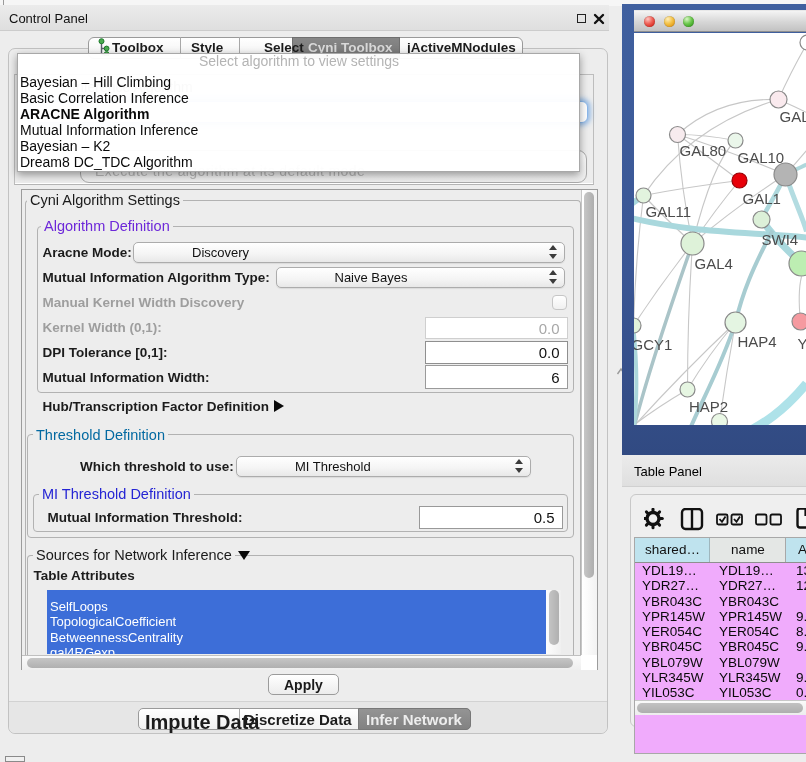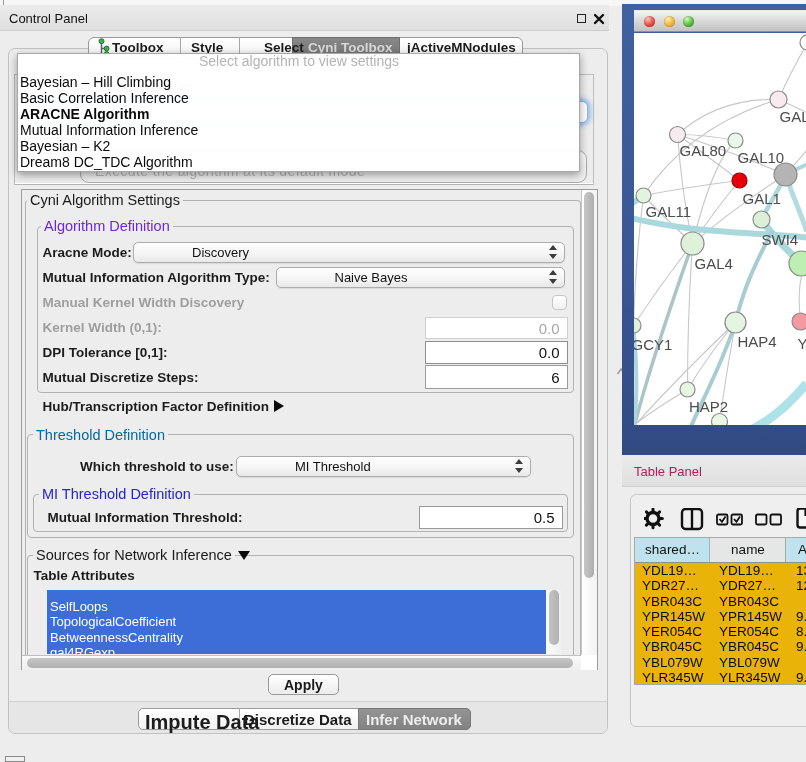--- a/index.html
+++ b/index.html
@@ -70,21 +70,21 @@
     <span class="ct">Naive Bayes</span>
     <span class="arr up"></span>
     <span class="arr dn"></span>
   </div>
 <div class="abs lbl dis" style="left:42.5px;top:295px;">Manual Kernel Width Discovery</div>
 <div class="abs" style="left:552px;top:295px;width:14.5px;height:14.5px;border:1px solid #c6c6c6;border-radius:4px;background:linear-gradient(#ffffff,#f0f0f0);"></div>
 <div class="abs lbl dis" style="left:42.5px;top:320px;">Kernel Width (0,1):</div>
 <div class="tf" style="left:424.5px;top:317px;width:143px;height:22px;border:1px solid #cfcfcf;color:#a8a8a8;">0.0</div>
 <div class="abs lbl" style="left:42.5px;top:345px;">DPI Tolerance [0,1]:</div>
 <div class="tf" style="left:424.5px;top:340.5px;width:143px;height:23px;border:1px solid #8f8f8f;">0.0</div>
-<div class="abs lbl" style="left:42.5px;top:370px;">Mutual Discretize Steps:</div>
+<div class="abs lbl" style="left:42.5px;top:370px;">Mutual Information Width:</div>
 <div class="tf" style="left:424.5px;top:364.5px;width:143px;height:24px;border:1px solid #9a9a9a;line-height:23px;">6</div>
 
 <div class="abs lbl" style="left:42.5px;top:399px;">Hub/Transcription Factor Definition</div>
 <div class="abs" style="left:274px;top:400px;width:0;height:0;border-top:6.5px solid transparent;border-bottom:6.5px solid transparent;border-left:10px solid #0a0a0a;"></div>
 
 <div class="grp" style="left:26.5px;top:434px;width:547px;height:104px;"></div>
 <div class="gtitle" style="left:33px;top:426.5px;color:#0369a1;">Threshold Definition</div>
 <div class="abs lbl" style="left:80px;top:459px;">Which threshold to use:</div>
 <div class="combo" style="left:236px;top:455.5px;width:294.5px;height:21px;">
     <span class="ct">MI Threshold</span>
@@ -204,21 +204,21 @@
 <text x="694" y="268">GAL4</text>
 <text x="631" y="349.5">GCY1</text>
 <text x="737" y="346.5">HAP4</text>
 <text x="797" y="348">Y</text>
 <text x="688.5" y="411.5">HAP2</text>
 </g>
 </svg>
 </div>
 
 <div class="abs" style="left:621.5px;top:455px;width:184.5px;height:32px;background:linear-gradient(#ebebeb,#dfdfdf);border-bottom:1px solid #d0d0d0;"></div>
-<div class="abs" style="left:634px;top:464px;font-size:13px;color:#be185d;">Table Panel</div>
+<div class="abs" style="left:634px;top:464px;font-size:13px;color:#000000;">Table Panel</div>
 
 <div class="abs" style="left:630px;top:494px;width:200px;height:233px;border:1px solid #c8c8c8;border-radius:6px;background:#efefef;"></div>
 
 <svg class="abs" style="left:644px;top:508px;" width="164" height="24" viewBox="0 0 164 24">
 <g fill="#111">
 <circle cx="9" cy="10.5" r="6" fill="none" stroke="#111" stroke-width="3.4"></circle>
 <g stroke="#111" stroke-width="3" stroke-linecap="round">
 <path d="M9 1.2 L9 3.4"></path>
         <path d="M9 17.6 L9 19.8"></path>
         <path d="M-0.3 10.5 L1.9 10.5"></path>
@@ -236,21 +236,21 @@
 <rect x="87.5" y="6.5" width="10.5" height="10" rx="1.5"></rect>
 <path d="M75.5 11 L78 13.8 L81.5 8.6"></path>
 <path d="M90 11 L92.5 13.8 L96 8.6"></path>
 <rect x="112" y="6.5" width="10.5" height="10" rx="1.5"></rect>
 <rect x="126.5" y="6.5" width="10.5" height="10" rx="1.5"></rect>
 </g>
 <rect x="153.5" y="0.5" width="16" height="19" rx="2.5" fill="#f6f6f6" stroke="#111" stroke-width="2.4"></rect>
     <path d="M161.5 0.5 v6.5 h8" fill="none" stroke="#111" stroke-width="2.2"></path>
 </svg>
 
-<div class="abs" style="left:634px;top:537px;width:172px;height:148px;background:#eab308;border:1px solid #a8a8a8;border-right:none;overflow:hidden;">
+<div class="abs" style="left:634px;top:537px;width:172px;height:217px;background:#f0abfc;border:1px solid #a8a8a8;border-right:none;overflow:hidden;">
  <div class="abs" style="left:0;top:0;width:75px;height:24px;background:#bfe3ee;border-right:1px solid #9fb6bd;"></div>
  <div class="abs" style="left:75px;top:0;width:76px;height:24px;background:#e4e7e5;border-right:1px solid #a8a8a8;"></div>
  <div class="abs" style="left:151px;top:0;width:21px;height:24px;background:#bfe3ee;"></div>
  <div class="abs" style="left:0;top:24px;width:172px;height:1px;background:#8f8f8f;"></div>
  <div class="abs" style="left:0;top:4px;width:75px;text-align:center;font-size:13.5px;color:#111;">shared…</div>
  <div class="abs" style="left:75px;top:4px;width:76px;text-align:center;font-size:13.5px;color:#111;">name</div>
  <div class="abs" style="left:163px;top:4px;font-size:13.5px;color:#111;">A</div>
  <div class="abs" style="left:7px;top:25px;font-size:13.5px;color:#0a0a0a;line-height:15.3px;white-space:nowrap;">YDL19…<br>YDR27…<br>YBR043C<br>YPR145W<br>YER054C<br>YBR045C<br>YBL079W<br>YLR345W<br>YIL053C</div>
  <div class="abs" style="left:84px;top:25px;font-size:13.5px;color:#0a0a0a;line-height:15.3px;white-space:nowrap;">YDL19…<br>YDR27…<br>YBR043C<br>YPR145W<br>YER054C<br>YBR045C<br>YBL079W<br>YLR345W<br>YIL053C</div>
  <div class="abs" style="left:161px;top:25px;font-size:13.5px;color:#0a0a0a;line-height:15.3px;white-space:nowrap;">13<br>12<br>&nbsp;<br>9.<br>8.<br>9.<br>&nbsp;<br>9.<br>0.</div>

